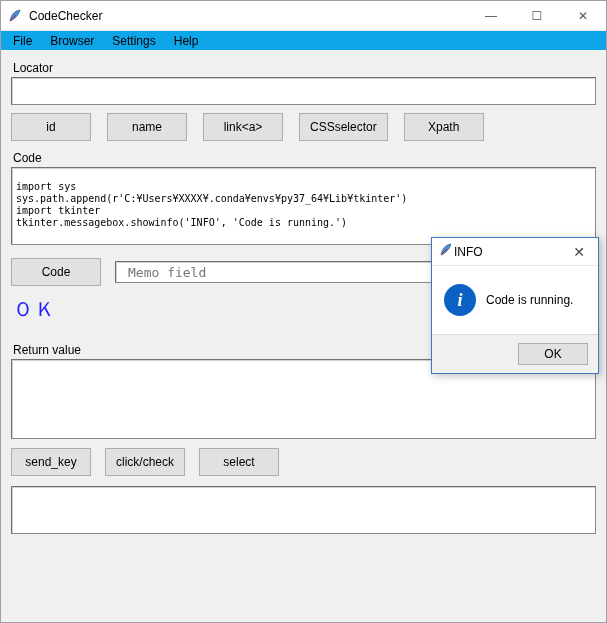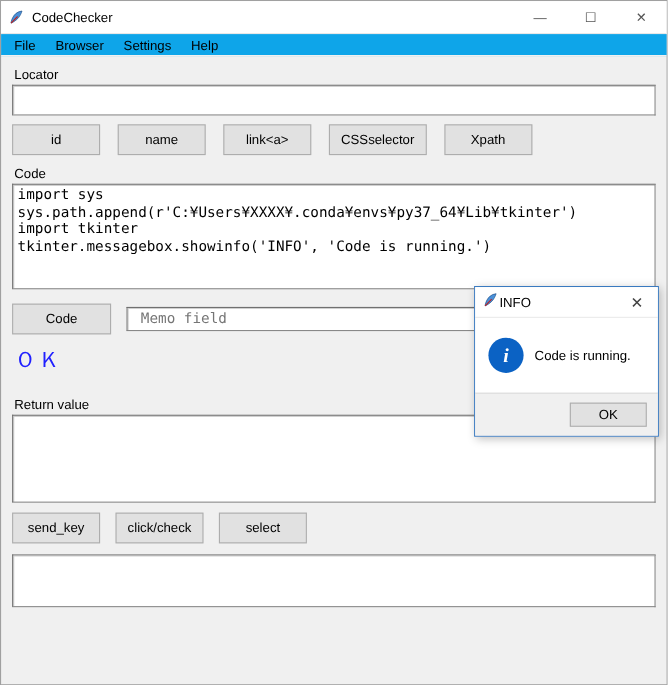--- a/index.html
+++ b/index.html
@@ -88,26 +88,26 @@
     min-width: 80px;
     background:#e1e1e1;
     border:1px solid #adadad;
     font-size:12px;
     display:flex;align-items:center;justify-content:center;
     padding: 0 10px;
     cursor:default;
   }
   .code-area {
     width:100%;
-    height: 96px;
+    height: 78px;
     font-family: "MS Gothic","Consolas",monospace;
-    font-size: 13px;
+    font-size: 10px;
     line-height: 1.2;
     white-space: pre;
-    padding: 2px 4px;
+    padding: 13px 4px;
     overflow:hidden;
     resize:none;
     background:#fff;
     border: 1px solid #888;
     border-top-color:#707070;
     border-left-color:#707070;
     box-shadow: inset 1px 1px 0 #d0d0d0;
   }
   .row-code-memo {
     display:flex;
@@ -139,21 +139,21 @@
     font-family: "MS Gothic",monospace;
     font-size:13px;
   }
   .gen-area { height: 48px; }
   .row-actions { display:flex; gap:14px; margin:6px 0 10px 0; }
 
   
   .dialog {
     position:absolute;
     left: 431px;
-    top: 260px;
+    top: 237px;
     width: 168px;
     border:1px solid #3a7ac0;
     background:#f0f0f0;
     box-shadow: 2px 2px 8px rgba(0,0,0,0.25);
     font-size:12px;
   }
   .dlg-title {
     height:28px;
     background:#fff;
     display:flex;align-items:center;

